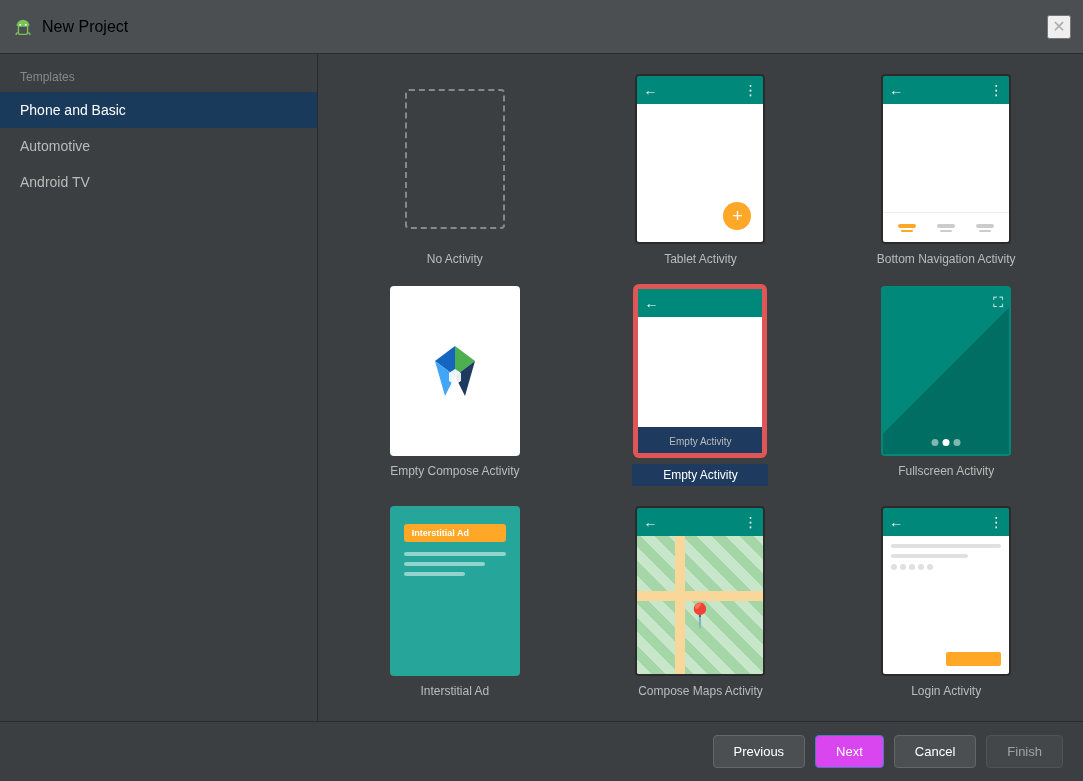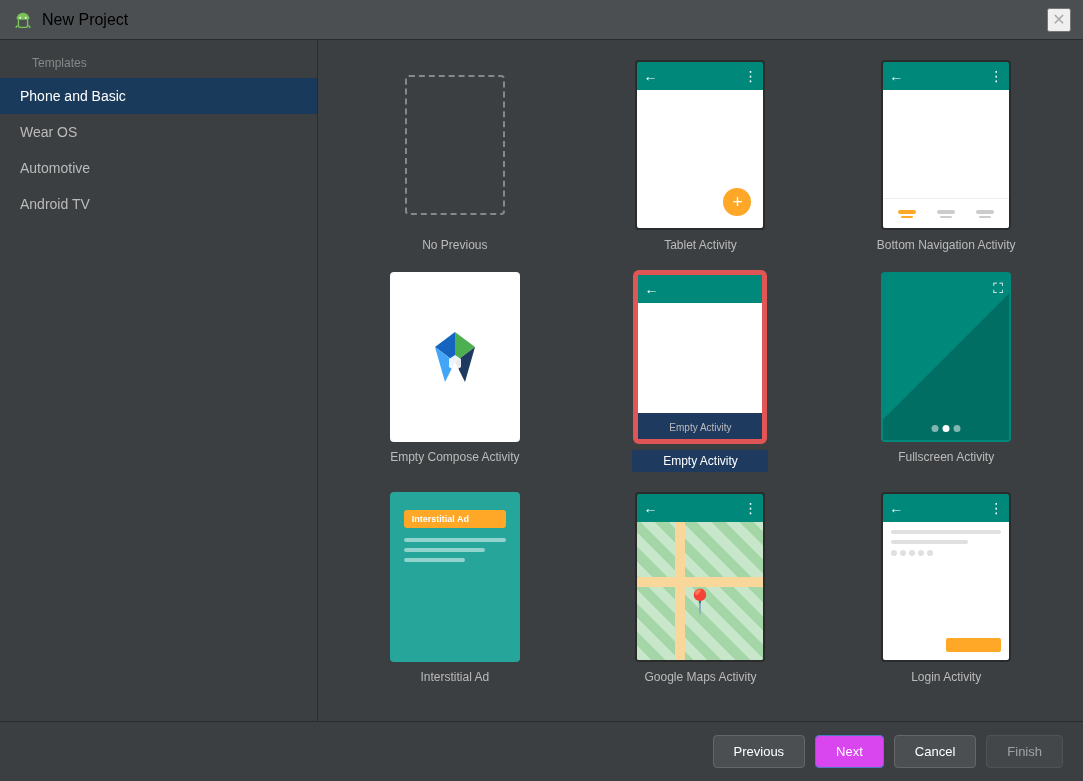--- a/index.html
+++ b/index.html
@@ -9,21 +9,21 @@
       background: #3c3f41;
       font-family: 'Segoe UI', Arial, sans-serif;
       overflow: hidden;
       display: flex;
       flex-direction: column;
     }
 
     
     .title-bar {
       background: #4b4f52;
-      height: 40px;
+      height: 54px;
       display: flex;
       align-items: center;
       padding: 0 12px;
       flex-shrink: 0;
       border-bottom: 1px solid #2b2b2b;
     }
     .title-bar-logo {
       width: 22px;
       height: 22px;
       margin-right: 8px;
@@ -53,21 +53,20 @@
       background: #3c3f41;
       flex-shrink: 0;
       padding: 0;
       border-right: 1px solid #2b2b2b;
     }
     .sidebar-section-label {
       color: #888888;
       font-size: 12px;
       padding: 16px 20px 8px 20px;
       text-transform: none;
-      margin-left: 12px;
     }
     .sidebar-item {
       padding: 10px 20px;
       color: #bbbbbb;
       font-size: 14px;
       cursor: pointer;
     }
     .sidebar-item.active {
       background: #1a3a5c;
       color: #ffffff;
@@ -247,37 +246,34 @@
 </div>
 
 <div class="main-content">
 
   <div class="sidebar">
     <div class="sidebar-section-label">Templates</div>
     <div class="sidebar-item active">
       <span>Phone and Basic</span>
     </div>
     <div class="sidebar-item">
-      <span>Wear OS</span>
-    </div>
-    <div class="sidebar-item">
       <span>Automotive</span>
     </div>
     <div class="sidebar-item">
       <span>Android TV</span>
     </div>
   </div>
 
   <div class="templates-area">
 
     <div class="template-card">
       <div class="template-preview" style="background: transparent; border-color: transparent; align-items: center; justify-content: center;">
         <div class="no-activity-box"></div>
       </div>
-      <span class="template-label">No Previous</span>
+      <span class="template-label">No Activity</span>
     </div>
 
     <div class="template-card">
       <div class="template-preview">
         <div class="phone-top-bar">
           <span class="phone-back-arrow">←</span>
           <span class="phone-dots">⋮</span>
         </div>
         <div class="phone-body">
           <div class="phone-fab">+</div>
@@ -375,21 +371,21 @@
         </div>
         <div style="flex:1;position:relative;background:#c8e6c9;overflow:hidden;">
           <div style="position:absolute;top:0;left:0;right:0;bottom:0;">
             <div style="position:absolute;top:0;left:0;right:0;bottom:0;background:repeating-linear-gradient(45deg, #c8e6c9, #c8e6c9 10px, #a5d6a7 10px, #a5d6a7 20px);"></div>
             <div style="position:absolute;top:40%;left:0;right:0;height:10px;background:#f9d79a;"></div>
             <div style="position:absolute;top:0;bottom:0;left:30%;width:10px;background:#f9d79a;"></div>
             <div style="position:absolute;top:48%;left:38%;font-size:24px;color:#d32f2f;z-index:3;">📍</div>
           </div>
         </div>
       </div>
-      <span class="template-label">Google Maps Activity</span>
+      <span class="template-label">Compose Maps Activity</span>
     </div>
 
     <div class="template-card">
       <div class="template-preview">
         <div class="phone-top-bar">
           <span class="phone-back-arrow">←</span>
           <span class="phone-dots">⋮</span>
         </div>
         <div style="flex:1;background:white;padding:8px;display:flex;flex-direction:column;">
           <div style="height:4px;background:#e0e0e0;border-radius:2px;margin-bottom:6px;"></div>

